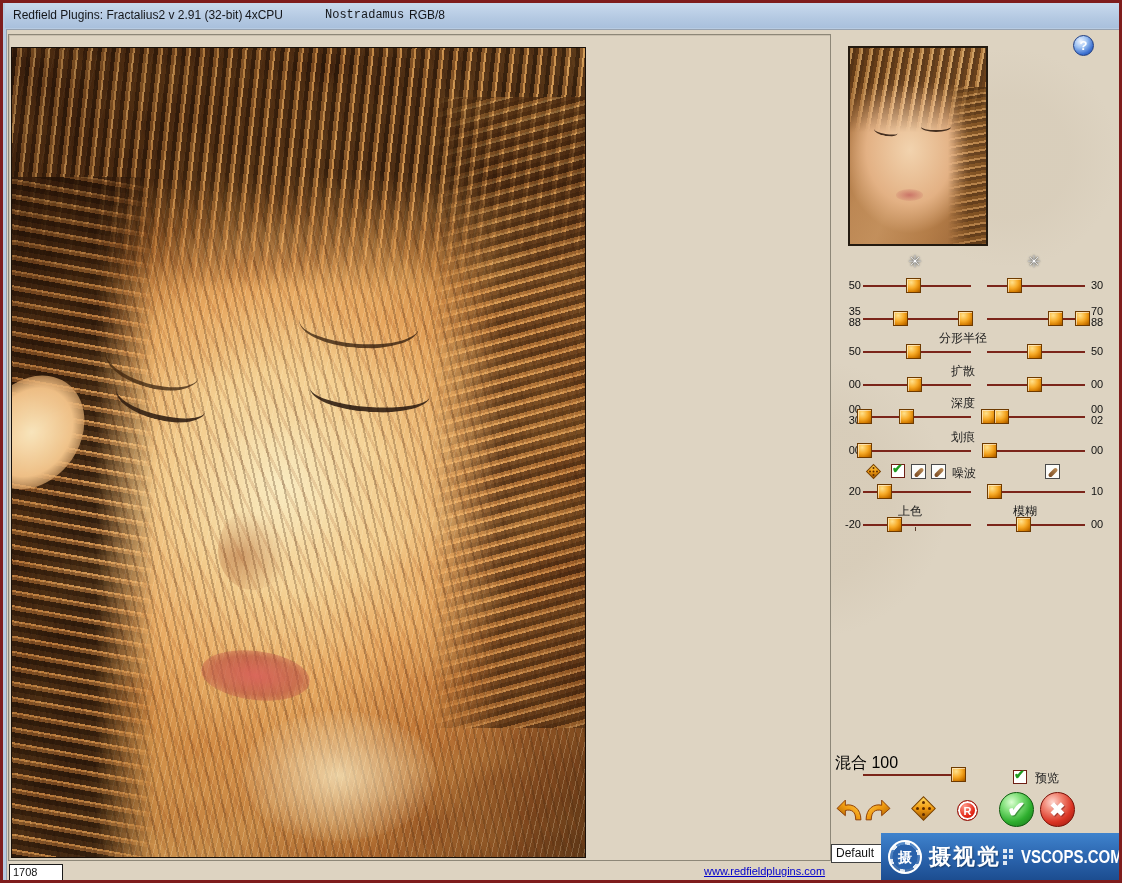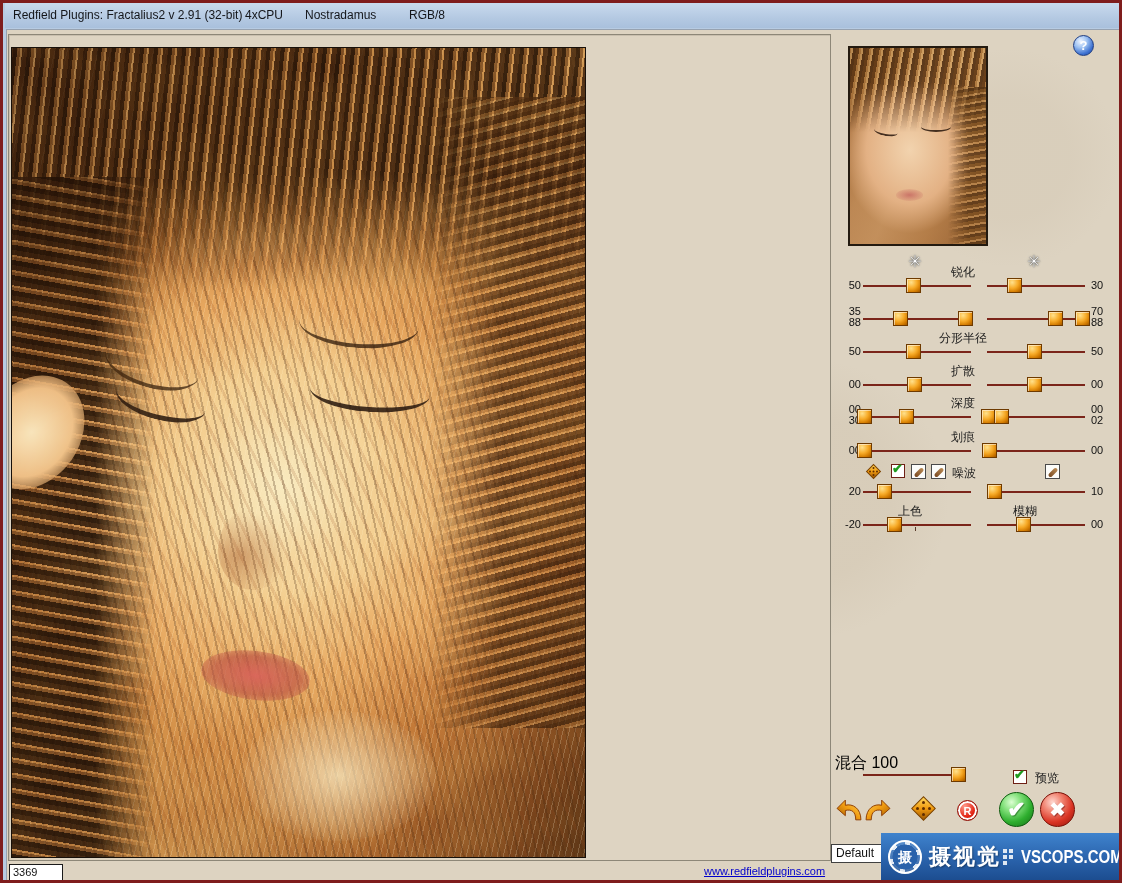--- a/index.html
+++ b/index.html
@@ -6,21 +6,21 @@
   *{box-sizing:border-box;}
   .window{
     position:relative;width:1122px;height:883px;
     background:#b7cbe2;border:3px solid #7f1d1d;overflow:hidden;
     font-family:"Liberation Sans",sans-serif;
   }
   
   .titlebar{position:absolute;left:2px;top:0;width:1118px;height:25px;
     background:linear-gradient(180deg,#c9daee 0%,#b4c9e2 60%,#a9c0dc 100%);}
   .titlebar span{position:absolute;top:5px;font-size:12px;color:#14161a;white-space:nowrap;}
-  .t-title{left:8px;} .t-cpu{left:240px;} .t-engine{left:300px;} .t-mode{left:404px;}
+  .t-title{left:8px;} .t-cpu{left:240px;} .t-engine{left:320px;font-family:Liberation Mono, monospace;} .t-mode{left:404px;}
   
   .client{position:absolute;left:3px;top:26px;width:1116px;height:854px;
     background-color:#ddd3c1;
     background-image:
       radial-gradient(circle at 18% 22%, rgba(255,255,255,.10) 0 60px, transparent 110px),
       radial-gradient(circle at 72% 55%, rgba(170,150,120,.10) 0 80px, transparent 140px),
       radial-gradient(circle at 45% 85%, rgba(255,255,255,.08) 0 50px, transparent 100px),
       radial-gradient(circle at 90% 15%, rgba(170,150,120,.08) 0 60px, transparent 110px);
     border:1px solid #97a2b0;}
   
@@ -216,42 +216,41 @@
         <svg class="art art-turb">
           <filter id="frac">
               <feTurbulence type="fractalNoise" baseFrequency="0.012 0.02" numOctaves="3" seed="7"></feTurbulence>
           <feColorMatrix values="0 0 0 0 1  0 0 0 0 0.88  0 0 0 0 0.62  0 0 0 0.9 0"></feColorMatrix>
             </filter>
           <rect x="0" y="0" width="100%" height="100%" filter="url(#frac)"></rect>
         </svg>
       </div>
     </div>
 
-    <div class="zoom-box">3369</div>
+    <div class="zoom-box">1708</div>
     <a class="site-link" href="#">www.redfieldplugins.com</a>
     <div class="preset-combo">Default</div>
 
     <div class="panel">
       <div class="help-btn">?</div>
 
       <div class="thumb">
         <div class="th-base"></div>
         <div class="th-hair"></div>
         <div class="th-hair-r"></div>
         <div class="th-eye l"></div>
         <div class="th-eye r"></div>
         <div class="th-lips"></div>
       </div>
 
       <span class="star" style="left:70px;top:218px;">✳</span>
       <span class="star" style="left:189px;top:218px;">✳</span>
 
       <div id="slider-rows">
           <div class="srow" style="top: 230px;">
-            <span class="rlabel">锐化</span>
             <span class="lval">
               <div>50</div>
             </span>
             <span class="rval">
               <div>30</div>
             </span>
             <div class="track tl">
               <span class="handle" style="left: 46%;"></span>
             </div>
             <div class="track tr">

